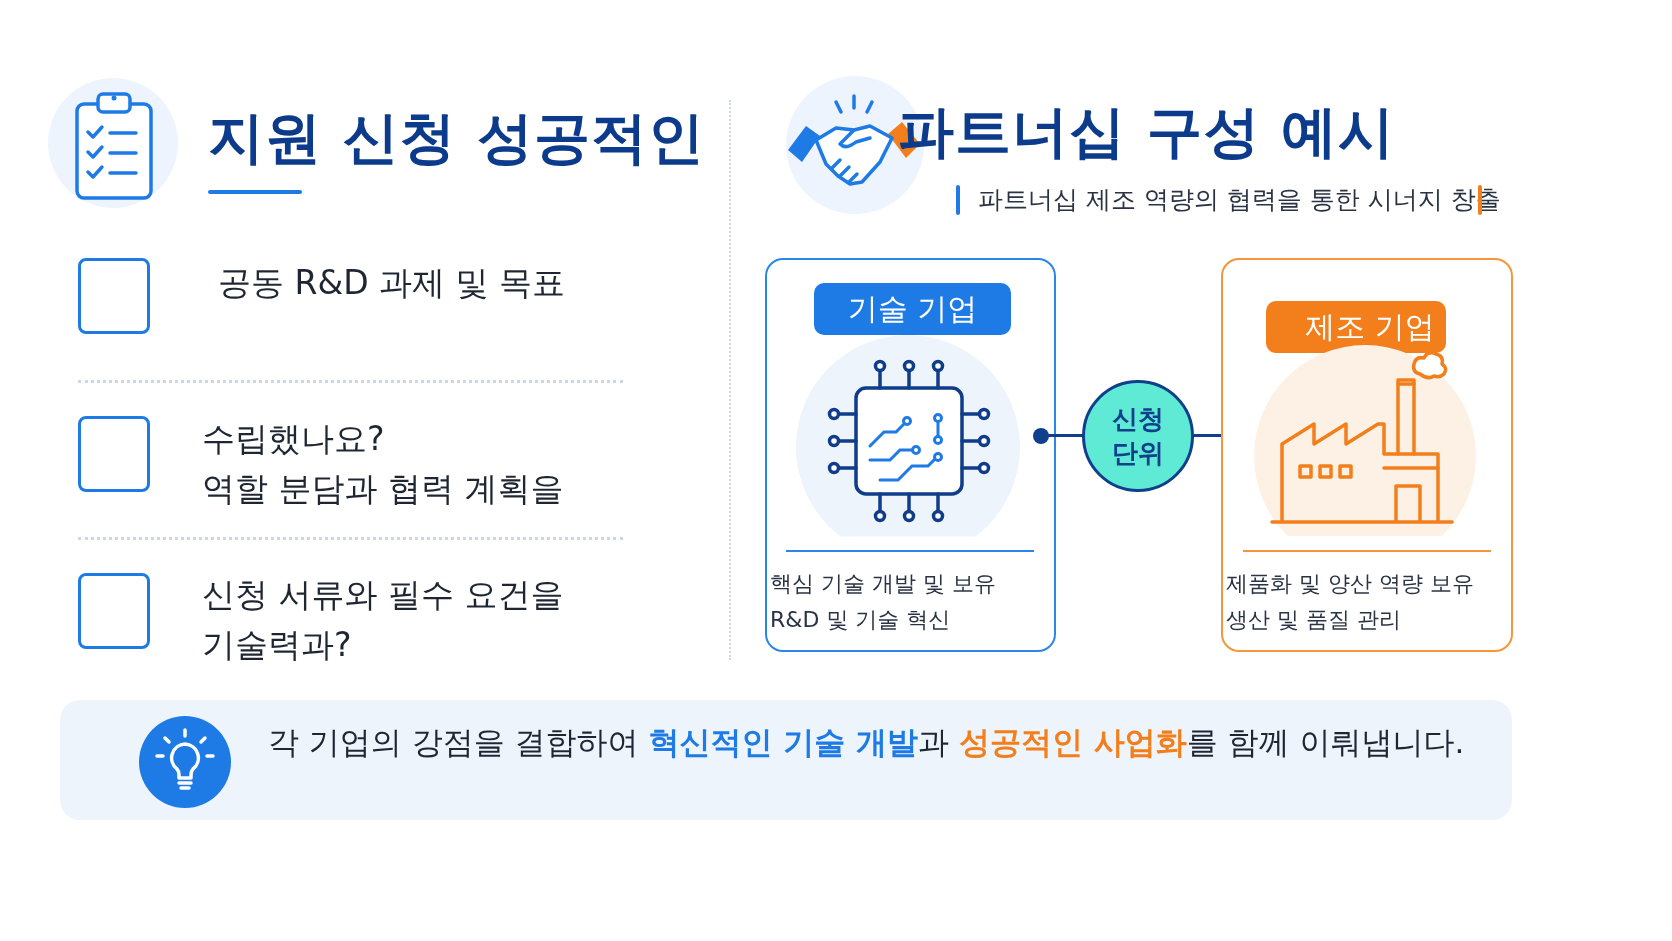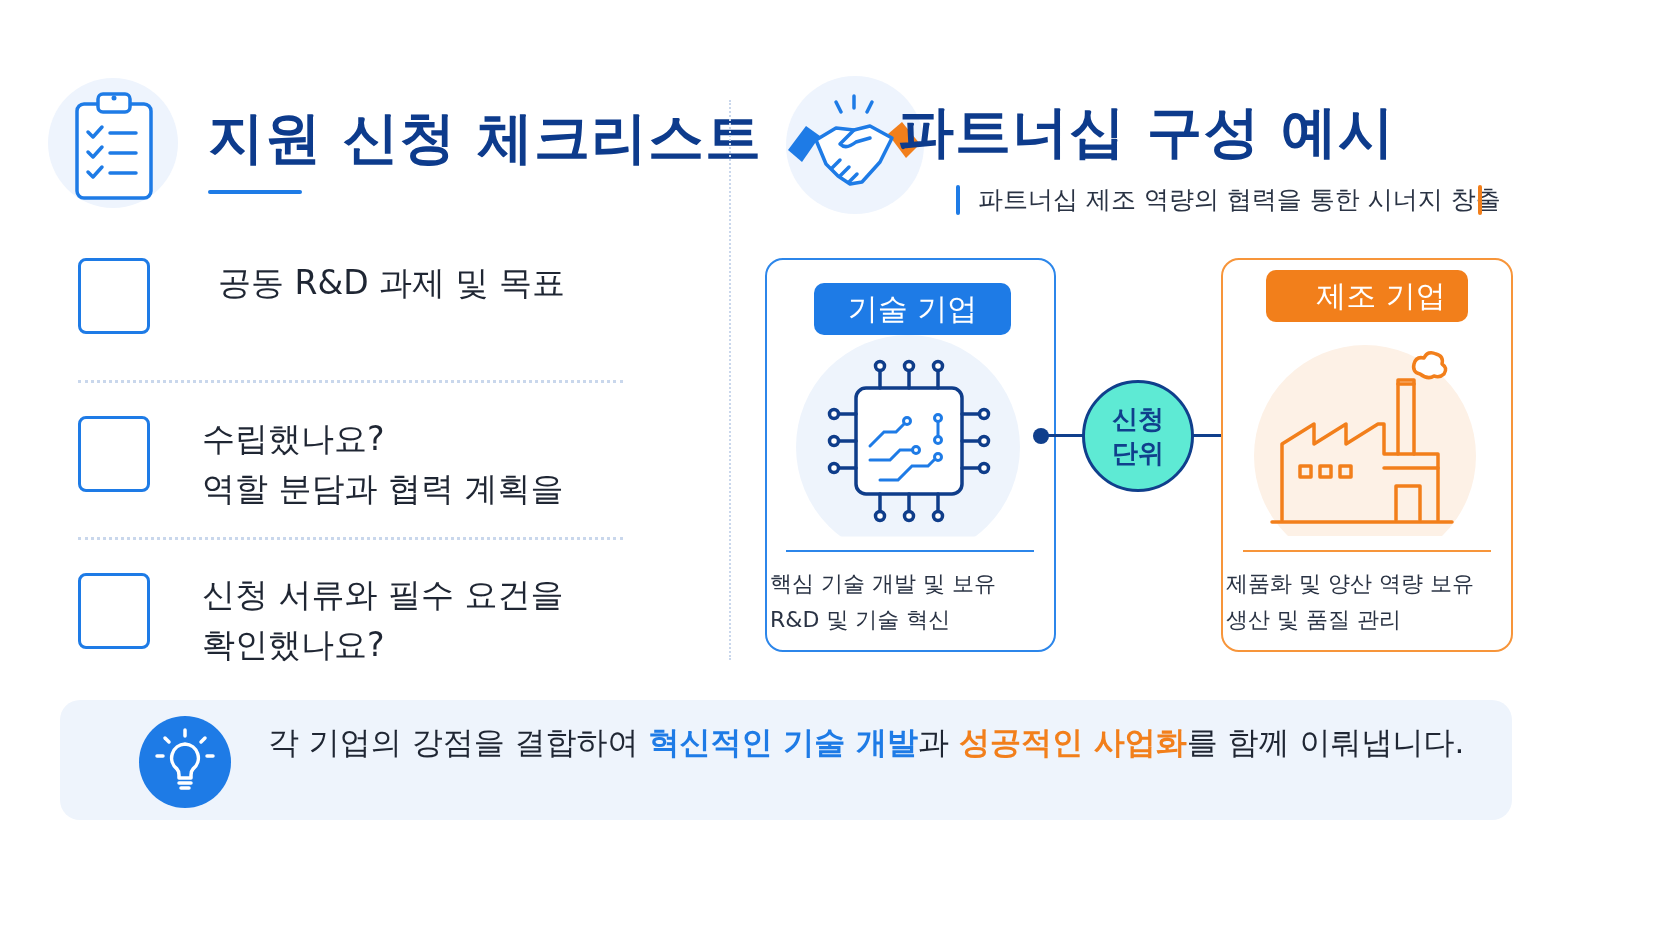--- a/index.html
+++ b/index.html
@@ -50,40 +50,40 @@
   <rect x="24" y="4" width="32" height="18" rx="5" fill="#fff" stroke="#1e7be6" stroke-width="3.5"></rect>
   <circle cx="40" cy="8" r="2.5" fill="#1e7be6"></circle>
   <path d="M14 42 l5 5 l9 -10" fill="none" stroke="#1e7be6" stroke-width="3.5" stroke-linecap="round" stroke-linejoin="round"></path>
   <line x1="36" y1="43" x2="62" y2="43" stroke="#1e7be6" stroke-width="3.5" stroke-linecap="round"></line>
   <path d="M14 62 l5 5 l9 -10" fill="none" stroke="#1e7be6" stroke-width="3.5" stroke-linecap="round" stroke-linejoin="round"></path>
   <line x1="36" y1="63" x2="62" y2="63" stroke="#1e7be6" stroke-width="3.5" stroke-linecap="round"></line>
   <path d="M14 82 l5 5 l9 -10" fill="none" stroke="#1e7be6" stroke-width="3.5" stroke-linecap="round" stroke-linejoin="round"></path>
   <line x1="36" y1="83" x2="62" y2="83" stroke="#1e7be6" stroke-width="3.5" stroke-linecap="round"></line>
 </svg>
 
-<div class="title" style="left:208px; top:102px; font-size:56px; line-height:72px;">지원 신청 체크리스트</div>
+<div class="title" style="left:208px; top:102px; font-size:56px; line-height:72px;">지원 신청 성공적인</div>
 <div class="title-underline" style="left:208px; top:190px; width:94px;"></div>
 
 <div class="check-box" style="left:78px; top:258px;"></div>
 <div class="check-text" style="left:218px; top:258px;">
   <div>공동 R&amp;D 과제 및 목표</div>
 </div>
 <div class="dot-sep" style="left:78px; top:380px; width:545px;"></div>
 
 <div class="check-box" style="left:78px; top:416px;"></div>
 <div class="check-text" style="left:202px; top:414px;">
   <div>수립했나요?</div>
   <div>역할 분담과 협력 계획을</div>
 </div>
 <div class="dot-sep" style="left:78px; top:537px; width:545px;"></div>
 
 <div class="check-box" style="left:78px; top:573px;"></div>
 <div class="check-text" style="left:202px; top:570px;">
   <div>신청 서류와 필수 요건을</div>
-  <div>확인했나요?</div>
+  <div>기술력과?</div>
 </div>
 
 <div class="vdivider" style="left:729px; top:100px; height:560px;"></div>
 
 <div class="icon-bubble" style="left:786px; top:76px; width:138px; height:138px;"></div>
 <svg class="abs" style="left:784px; top:92px;" width="140" height="110" viewBox="0 0 140 110">
 
   <line x1="70" y1="4" x2="70" y2="16" stroke="#1e7be6" stroke-width="3.5" stroke-linecap="round"></line>
   <line x1="52" y1="10" x2="57" y2="20" stroke="#1e7be6" stroke-width="3.5" stroke-linecap="round"></line>
   <line x1="88" y1="10" x2="83" y2="20" stroke="#1e7be6" stroke-width="3.5" stroke-linecap="round"></line>
@@ -158,21 +158,21 @@
 <div class="conn-dot" style="left:1033px; top:428px;"></div>
 <div class="connector" style="left:1041px; top:434px; width:44px;"></div>
 <div class="center-circle" style="left:1082px; top:380px;">
   <div>신청</div>
   <div>단위</div>
 </div>
 <div class="connector" style="left:1192px; top:434px; width:44px;"></div>
 <div class="conn-dot" style="left:1228px; top:428px;"></div>
 
 <div class="card orange" style="left:1221px; top:258px; width:292px; height:394px;"></div>
-<div class="pill orange" style="left:1266px; top:270px; width:202px;padding-left:28px;">제조 기업</div>
+<div class="pill orange" style="left:1266px; top:301px; width:180px;padding-left:28px;">제조 기업</div>
 <div class="illus-bg" style="left:1254px; top:345px; width:222px; height:222px; background:#fdf1e6; clip-path: inset(0 0 14% 0);"></div>
 <svg class="abs" style="left:1268px; top:344px;" width="190" height="184" viewBox="0 0 190 184">
   <g stroke="#f27f1b" stroke-width="3.5" fill="none" stroke-linecap="round" stroke-linejoin="round">
 
     <path d="M152 30 q-8 -2 -6 -10 q2 -8 10 -6 q4 -8 12 -4 q8 2 6 10 q6 4 2 10 q-4 4 -10 2 q-6 4 -14 -2 z" fill="#fff"></path>
 
     <rect x="130" y="36" width="16" height="4"></rect>
     <path d="M130 40 L130 110 M146 40 L146 110"></path>
 
     <path d="M14 176 L14 100 L46 80 L46 100 L78 80 L78 100 L110 80 L116 80 L116 110 L130 110 L146 110 L170 110 L170 176"></path>

